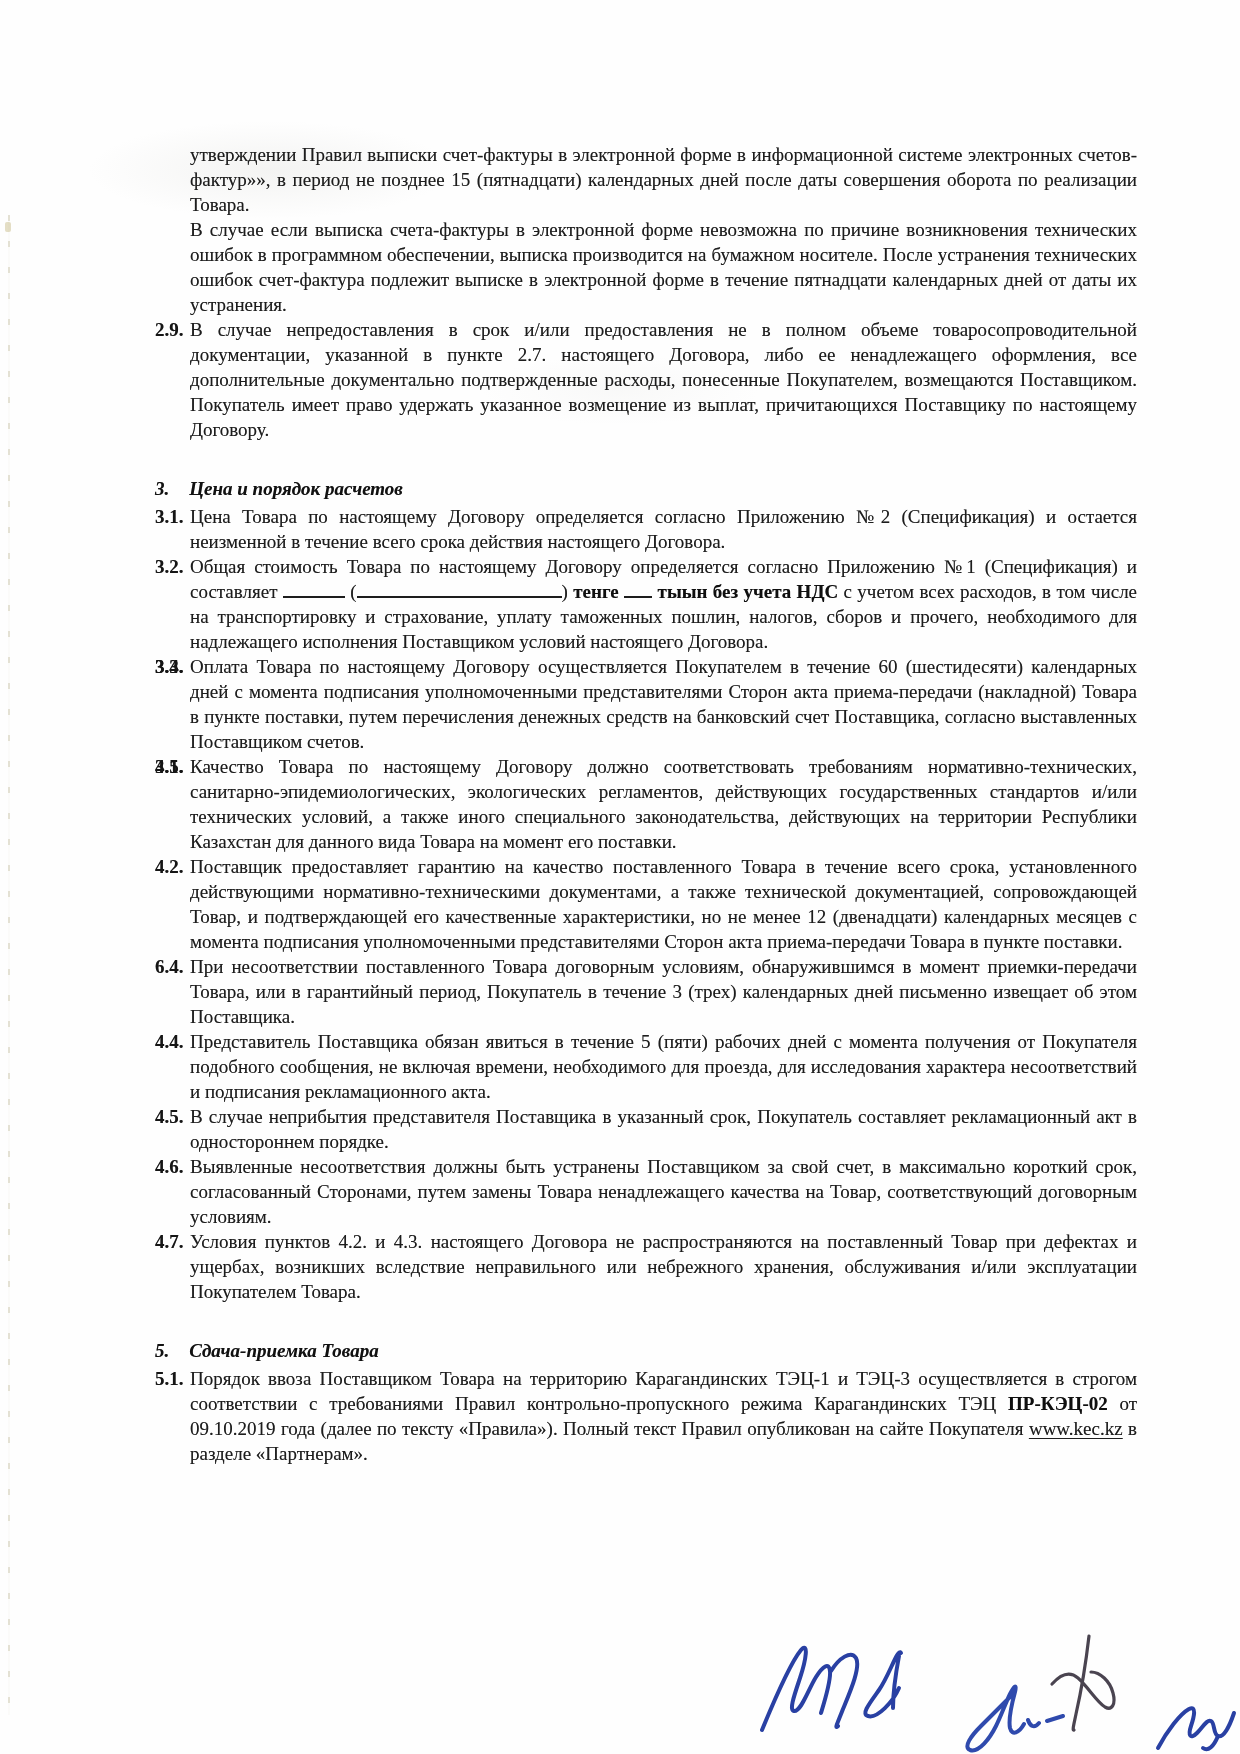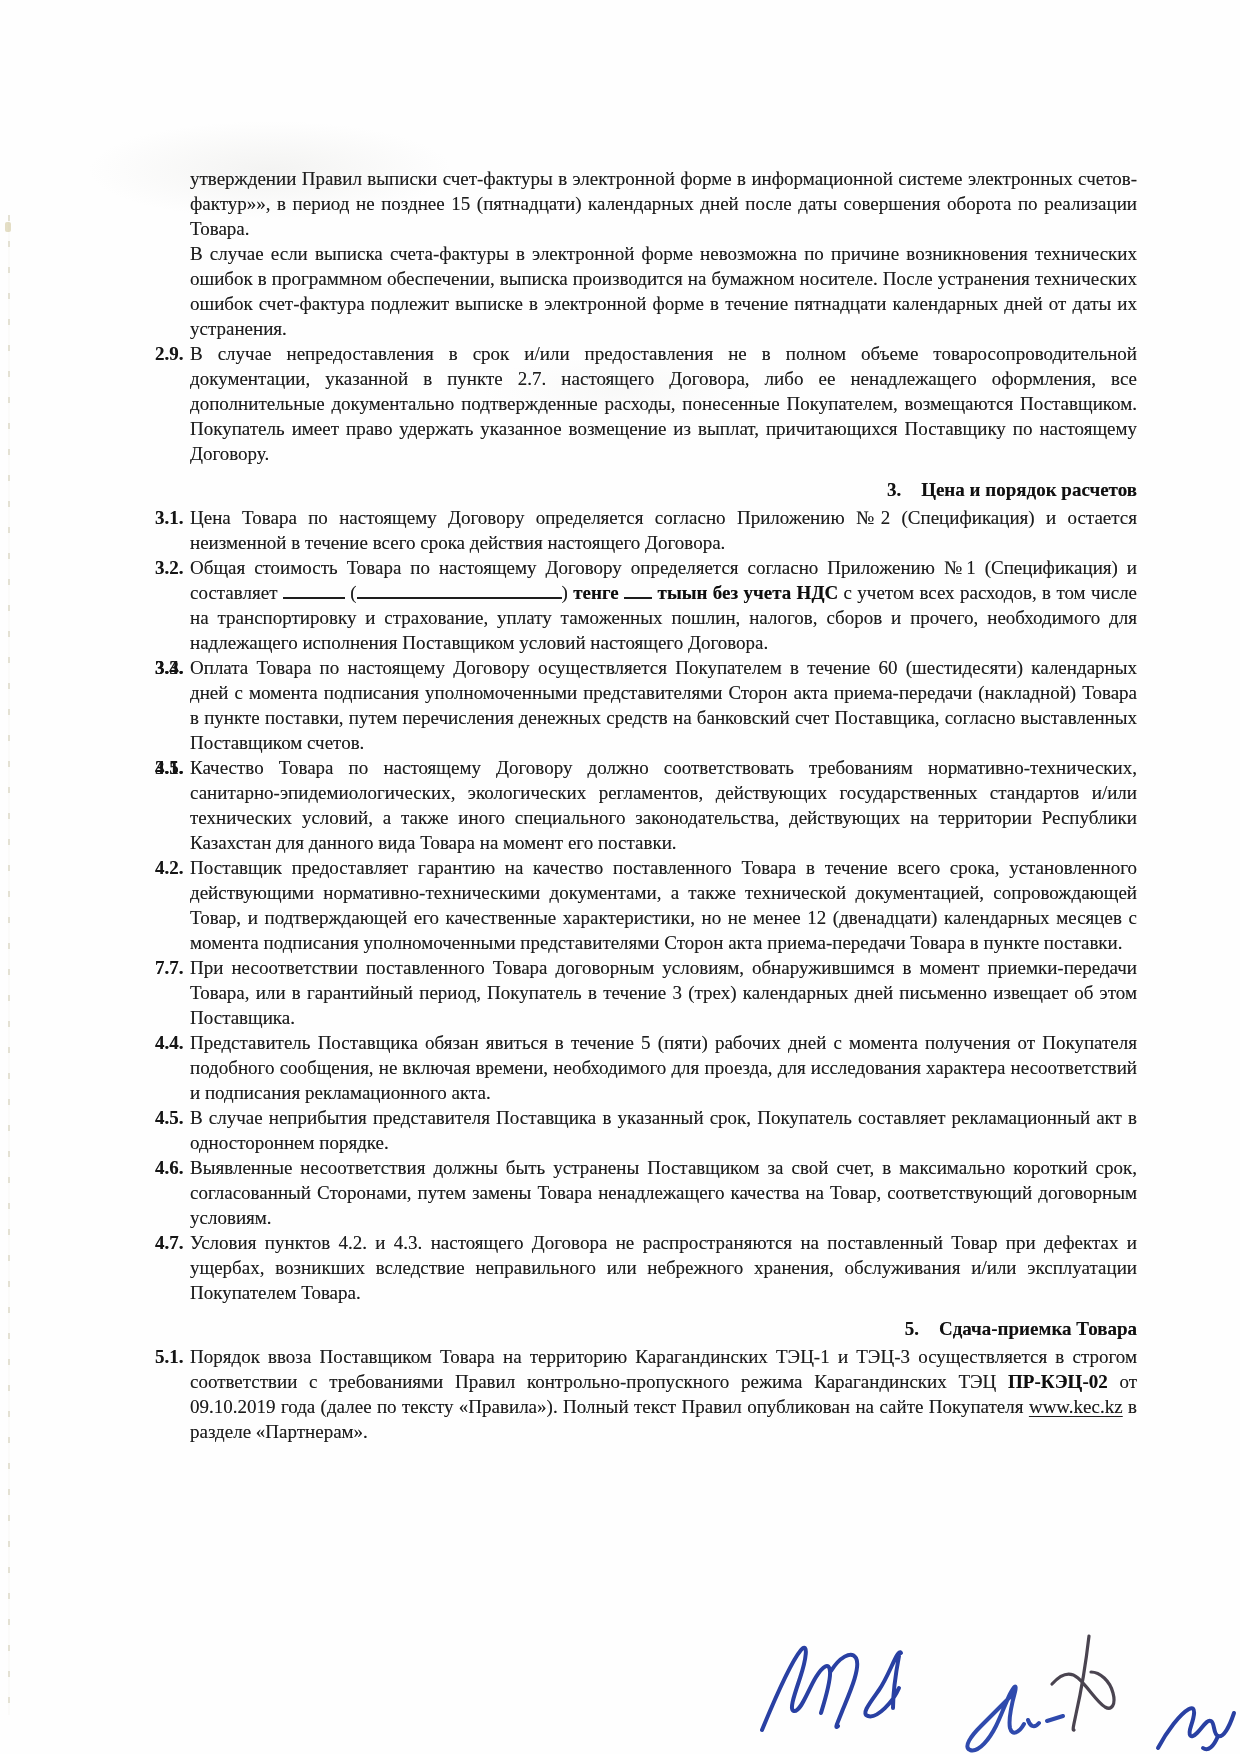--- a/index.html
+++ b/index.html
@@ -19,32 +19,33 @@
   }
   .edge-line{
     position:absolute;left:8px;top:215px;width:2px;height:1500px;
     background:repeating-linear-gradient(to bottom, rgba(196,190,160,0.45) 0 6px, rgba(196,190,160,0.05) 6px 26px);
   }
   .edge-dot{
     position:absolute;left:5px;top:222px;width:6px;height:10px;
     background:rgba(205,195,150,0.55);border-radius:2px;
   }
   .content{
-    position:absolute;left:155px;top:166px;width:982px;
+    position:absolute;left:155px;top:142px;width:982px;
     font-size:19px;line-height:25px;color:#1d1d1d;
     text-shadow:0 0 0.5px rgba(20,20,20,0.45);
   }
   .para{ margin:0; padding-left:35px; text-align:justify; }
   .item{ position:relative; margin:0; padding-left:35px; text-align:justify; }
   .item .num{
     position:absolute;left:0;top:0;font-weight:bold;color:#151515;
   }
   .heading{
-    text-align:right;font-weight:bold;color:#111;
-    margin:11px 0 3px 0;
+    text-align:left;font-weight:bold;color:#111;
+    margin:34px 0 3px 0;
+    font-style:italic;
   }
   .heading .hnum{ margin-right:20px; }
   b{ color:#0f0f0f; }
   .ul{ text-decoration:underline; text-underline-offset:3px; }
   .blank{
     display:inline-block;height:14px;vertical-align:baseline;
     border-bottom:2px solid #1d1d1d;
   }
   .signatures{ position:absolute;left:0;top:0;width:1240px;height:1754px; }
 </style>
@@ -60,21 +61,21 @@
       <div class="para"><span><span>В случае если выписка счета-фактуры в электронной форме невозможна по причине возникновения технических ошибок в программном обеспечении, выписка производится на бумажном носителе. После устранения технических ошибок счет-фактура подлежит выписке в электронной форме в течение пятнадцати календарных дней от даты их устранения.</span></span></div>
       <div class="item"><span class="num">2.9.</span><span><span>В случае непредоставления в срок и/или предоставления не в полном объеме товаросопроводительной документации, указанной в пункте 2.7. настоящего Договора, либо ее ненадлежащего оформления, все дополнительные документально подтвержденные расходы, понесенные Покупателем, возмещаются Поставщиком. Покупатель имеет право удержать указанное возмещение из выплат, причитающихся Поставщику по настоящему Договору.</span></span></div>
       <div class="heading"><span class="hnum">3.</span><span>Цена и порядок расчетов</span></div>
       <div class="item"><span class="num">3.1.</span><span><span>Цена Товара по настоящему Договору определяется согласно Приложению №2 (Спецификация) и остается неизменной в течение всего срока действия настоящего Договора.</span></span></div>
       <div class="item"><span class="num">3.2.</span><span><span>Общая стоимость Товара по настоящему Договору определяется согласно Приложению №1 (Спецификация) и составляет </span><span class="blank" style="width: 62px;"></span><span> (</span><span class="blank" style="width: 205px;"></span><span>) </span><b>тенге</b><span> </span><span class="blank" style="width: 28px;"></span><span> </span><b>тыын без учета НДС</b><span> с учетом всех расходов, в том числе на транспортировку и страхование, уплату таможенных пошлин, налогов, сборов и прочего, необходимого для надлежащего исполнения Поставщиком условий настоящего Договора.</span></span></div>
       <div class="item"><span class="num">3.3.</span></div>
       <div class="item"><span class="num">3.4.</span><span><span>Оплата Товара по настоящему Договору осуществляется Покупателем в течение 60 (шестидесяти) календарных дней с момента подписания уполномоченными представителями Сторон акта приема-передачи (накладной) Товара в пункте поставки, путем перечисления денежных средств на банковский счет Поставщика, согласно выставленных Поставщиком счетов.</span></span></div>
       <div class="item"><span class="num">3.5.</span></div>
       <div class="item"><span class="num">4.1.</span><span><span>Качество Товара по настоящему Договору должно соответствовать требованиям нормативно-технических, санитарно-эпидемиологических, экологических регламентов, действующих государственных стандартов и/или технических условий, а также иного специального законодательства, действующих на территории Республики Казахстан для данного вида Товара на момент его поставки.</span></span></div>
       <div class="item"><span class="num">4.2.</span><span><span>Поставщик предоставляет гарантию на качество поставленного Товара в течение всего срока, установленного действующими нормативно-техническими документами, а также технической документацией, сопровождающей Товар, и подтверждающей его качественные характеристики, но не менее 12 (двенадцати) календарных месяцев с момента подписания уполномоченными представителями Сторон акта приема-передачи Товара в пункте поставки.</span></span></div>
-      <div class="item"><span class="num">7.7.</span><span><span>При несоответствии поставленного Товара договорным условиям, обнаружившимся в момент приемки-передачи Товара, или в гарантийный период, Покупатель в течение 3 (трех) календарных дней письменно извещает об этом Поставщика.</span></span></div>
+      <div class="item"><span class="num">6.4.</span><span><span>При несоответствии поставленного Товара договорным условиям, обнаружившимся в момент приемки-передачи Товара, или в гарантийный период, Покупатель в течение 3 (трех) календарных дней письменно извещает об этом Поставщика.</span></span></div>
       <div class="item"><span class="num">4.4.</span><span><span>Представитель Поставщика обязан явиться в течение 5 (пяти) рабочих дней с момента получения от Покупателя подобного сообщения, не включая времени, необходимого для проезда, для исследования характера несоответствий и подписания рекламационного акта.</span></span></div>
       <div class="item"><span class="num">4.5.</span><span><span>В случае неприбытия представителя Поставщика в указанный срок, Покупатель составляет рекламационный акт в одностороннем порядке.</span></span></div>
       <div class="item"><span class="num">4.6.</span><span><span>Выявленные несоответствия должны быть устранены Поставщиком за свой счет, в максимально короткий срок, согласованный Сторонами, путем замены Товара ненадлежащего качества на Товар, соответствующий договорным условиям.</span></span></div>
       <div class="item"><span class="num">4.7.</span><span><span>Условия пунктов 4.2. и 4.3. настоящего Договора не распространяются на поставленный Товар при дефектах и ущербах, возникших вследствие неправильного или небрежного хранения, обслуживания и/или эксплуатации Покупателем Товара.</span></span></div>
       <div class="heading"><span class="hnum">5.</span><span>Сдача-приемка Товара</span></div>
       <div class="item"><span class="num">5.1.</span><span><span>Порядок ввоза Поставщиком Товара на территорию Карагандинских ТЭЦ-1 и ТЭЦ-3 осуществляется в строгом соответствии с требованиями Правил контрольно-пропускного режима Карагандинских ТЭЦ </span><b>ПР-КЭЦ-02</b><span> от 09.10.2019 года (далее по тексту «Правила»). Полный текст Правил опубликован на сайте Покупателя </span><span class="ul">www.kec.kz</span><span> в разделе «Партнерам».</span></span></div>
     </div>
 
   <svg class="signatures" viewBox="0 0 1240 1754" fill="none" stroke-linecap="round" stroke-linejoin="round">
     <path stroke-width="4" d="M762,1730 C776,1696 791,1662 801,1650 C809,1641 806,1660 800,1678 C794,1696 789,1710 794,1711 C801,1712 808,1690 816,1677 C823,1666 829,1662 830,1671 C831,1681 825,1700 821,1713 M831,1671 C839,1658 851,1650 856,1658 C861,1667 850,1692 843,1709 C838,1722 834,1730 838,1726" stroke="#2940a3"></path>

